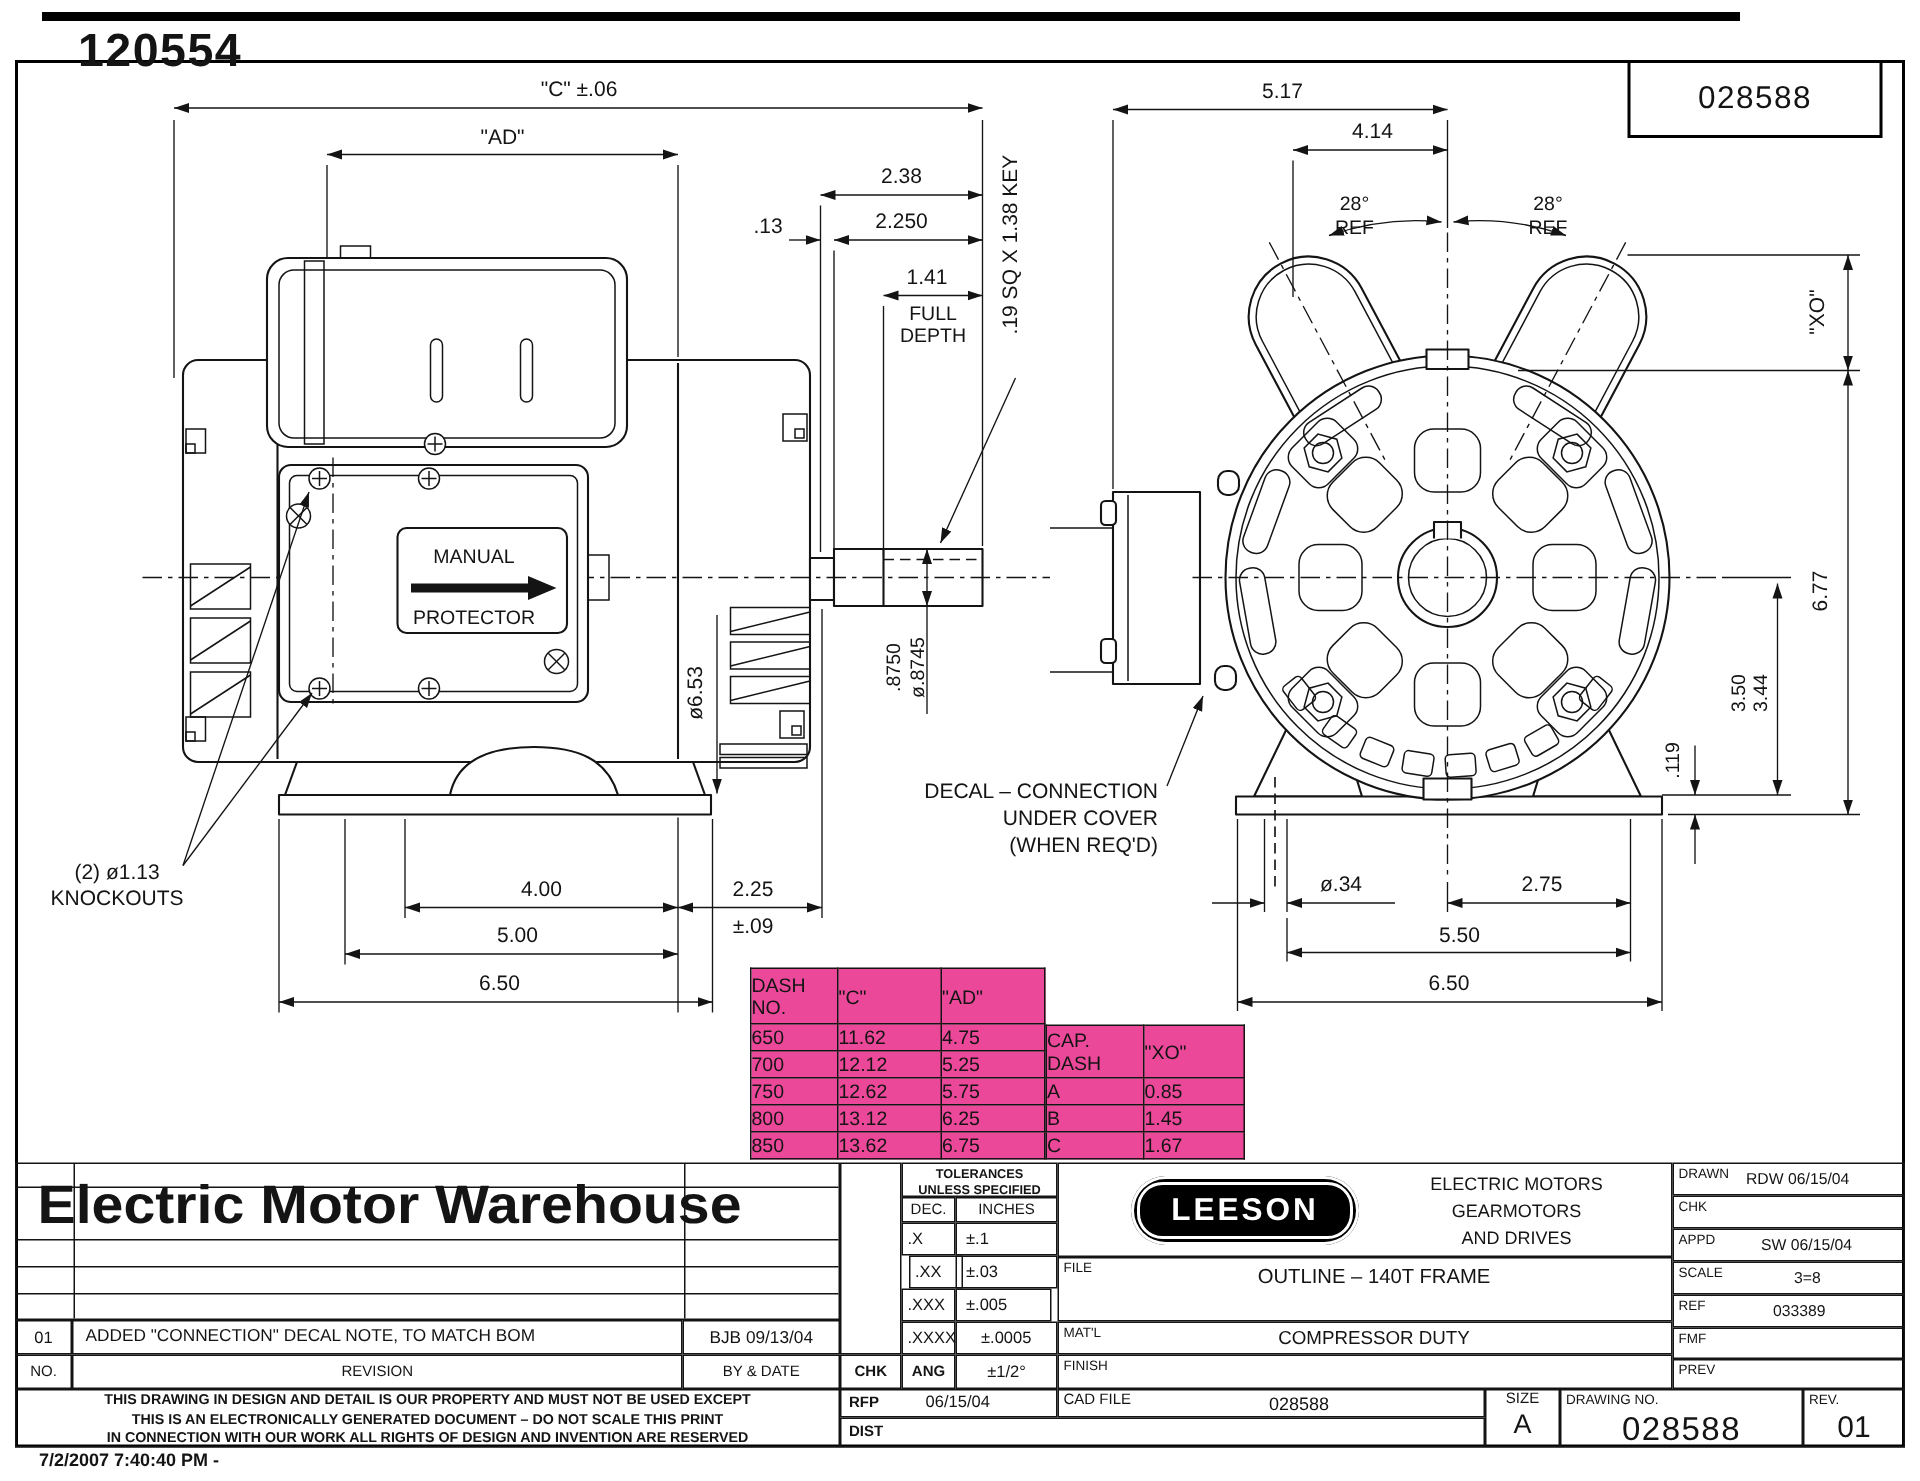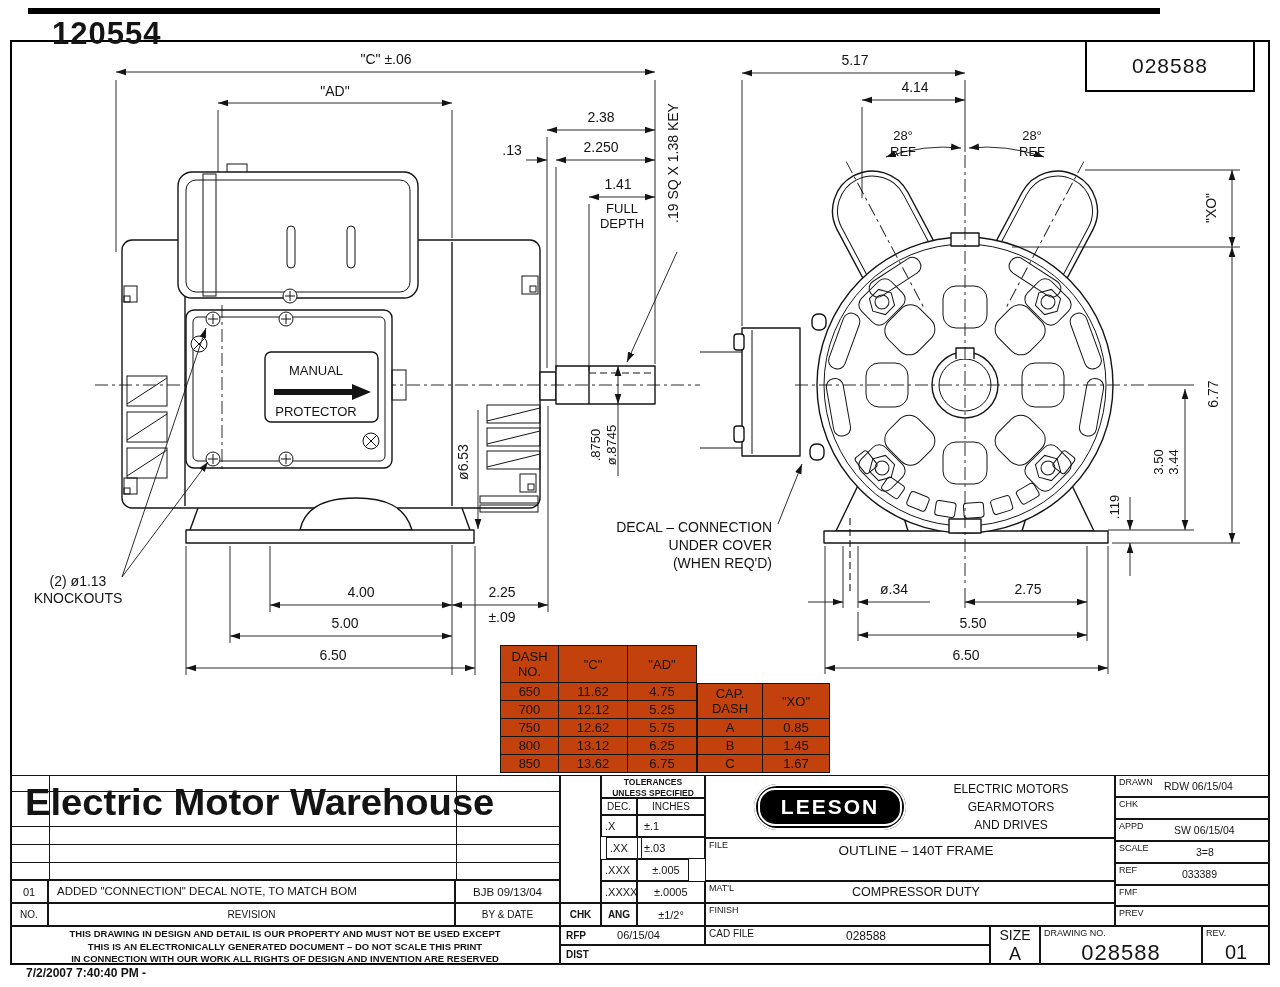--- a/index.html
+++ b/index.html
@@ -13,21 +13,21 @@
   svg text{font-family:"Liberation Sans",sans-serif;font-size:14px;fill:#141414;}
   svg .t13{font-size:13px;}
   .obj{fill:none;stroke:#141414;stroke-width:1.4;stroke-linejoin:round;}
   .objw{fill:#fff;stroke:#141414;stroke-width:1.4;stroke-linejoin:round;}
   .thin{fill:none;stroke:#141414;stroke-width:1;}
   .dim{fill:none;stroke:#141414;stroke-width:0.9;}
   .cl{fill:none;stroke:#141414;stroke-width:0.9;stroke-dasharray:13 4 3 4;}
   .kdash{fill:none;stroke:#141414;stroke-width:1.1;stroke-dasharray:7 4;}
   
   table.dt{position:absolute;border-collapse:collapse;table-layout:fixed;}
-  table.dt td{border:1.6px solid #141414;text-align:center;font-size:13px;padding:0;background:#c2410c;}
+  table.dt td{border:1.6px solid #141414;text-align:left;font-size:13px;padding:0;background:#ec4899;}
   
   #title-block{left:10px;top:775px;width:1260px;height:190px;}
   .cell{position:absolute;box-sizing:border-box;border:1px solid #141414;font-size:11px;background:transparent;}
   .cell .lbl{position:absolute;top:1px;left:3px;font-size:9px;}
   .hline{position:absolute;left:0;height:1px;background:#141414;width:100%;}
   .vline{position:absolute;top:0;width:1px;background:#141414;height:100%;}
   #emw-text{position:absolute;left:14px;top:6px;font-size:36px;font-weight:800;letter-spacing:0px;transform:scaleX(1.06);transform-origin:left top;white-space:nowrap;}
   .ctr{display:flex;align-items:center;justify-content:center;text-align:center;}
   #logo-badge{position:absolute;left:48px;top:8px;width:152px;height:46px;background:#000;border-radius:23px;display:flex;align-items:center;justify-content:center;box-shadow:0 0 0 2px #fff inset;}
   #logo-badge .inner{width:140px;height:34px;border:2px solid #fff;border-radius:17px;display:flex;align-items:center;justify-content:center;color:#fff;font-weight:800;font-size:21px;letter-spacing:2px;}
@@ -448,21 +448,21 @@
     <div>UNLESS SPECIFIED</div>
   </div>
   <div class="cell ctr" style="left:591px;top:23px;width:36px;height:17px;font-size:10px;">DEC.</div>
   <div class="cell ctr" style="left:627px;top:23px;width:68px;height:17px;font-size:10px;">INCHES</div>
 
   <div class="cell" style="left:591px;top:40px;width:36px;height:22px;line-height:20px;padding-left:3px;">.X</div>
   <div class="cell" style="left:627px;top:40px;width:68px;height:22px;line-height:20px;padding-left:6px;">±.1</div>
   <div class="cell" style="left:596px;top:62px;width:36px;height:22px;line-height:20px;padding-left:3px;">.XX</div>
   <div class="cell" style="left:627px;top:62px;width:68px;height:22px;line-height:20px;padding-left:6px;">±.03</div>
   <div class="cell" style="left:591px;top:84px;width:36px;height:22px;line-height:20px;padding-left:3px;">.XXX</div>
-  <div class="cell" style="left:627px;top:84px;width:52px;height:22px;line-height:20px;padding-left:6px;text-align:center;">±.005</div>
+  <div class="cell" style="left:627px;top:84px;width:64px;height:22px;line-height:20px;padding-left:6px;">±.005</div>
   <div class="cell" style="left:591px;top:106px;width:36px;height:22px;line-height:20px;padding-left:3px;">.XXXX</div>
   <div class="cell" style="left:627px;top:106px;width:68px;height:22px;line-height:20px;padding-left:16px;">±.0005</div>
 
   <div class="cell ctr" style="left:550px;top:128px;width:41px;height:23px;font-size:10px;font-weight:600;">CHK</div>
   <div class="cell ctr" style="left:591px;top:128px;width:36px;height:23px;font-size:10px;font-weight:600;">ANG</div>
   <div class="cell ctr" style="left:627px;top:128px;width:68px;height:23px;font-size:11px;">±1/2°</div>
 
   <div class="cell" style="left:550px;top:151px;width:145px;height:19px;line-height:17px;">
     <span style="padding-left:5px;font-weight:600;font-size:10px;">RFP</span>
     <span style="padding-left:28px;font-size:11px;">06/15/04</span>
@@ -523,21 +523,21 @@
     <div style="position:absolute;left:66px;top:4px;font-size:10.5px;">033389</div>
   </div>
   <div class="cell" style="left:1105px;top:110px;width:155px;height:21px;">
     <span class="lbl">FMF</span>
   </div>
   <div class="cell" style="left:1105px;top:131px;width:155px;height:20px;">
     <span class="lbl">PREV</span>
   </div>
 
   <div class="cell" style="left:980px;top:151px;width:50px;height:39px;text-align:center;">
-    <div style="font-size:14px;">SIZE</div>
+    <div style="font-size:10px;">SIZE</div>
     <div style="font-size:18px;margin-top:1px;">A</div>
   </div>
   <div class="cell" style="left:1030px;top:151px;width:162px;height:39px;">
     <span class="lbl">DRAWING NO.</span>
     <div style="position:absolute;left:0;top:13px;width:100%;text-align:center;font-size:22px;letter-spacing:1px;">028588</div>
   </div>
   <div class="cell" style="left:1192px;top:151px;width:68px;height:39px;">
     <span class="lbl">REV.</span>
     <div style="position:absolute;left:0;top:14px;width:100%;text-align:center;font-size:20px;">01</div>
   </div>

